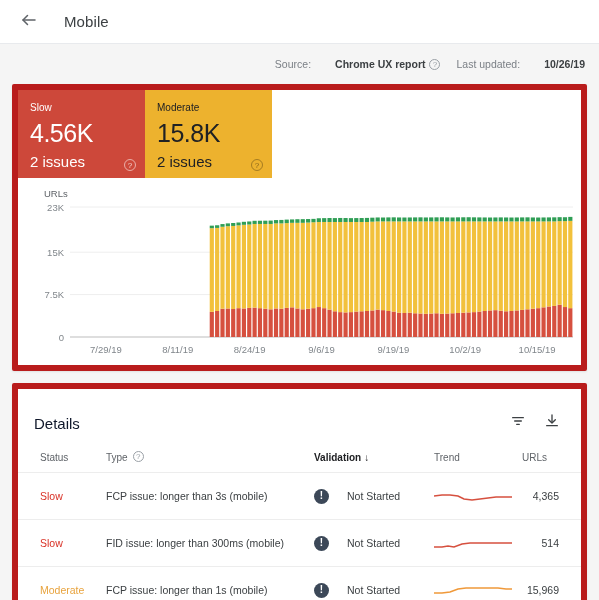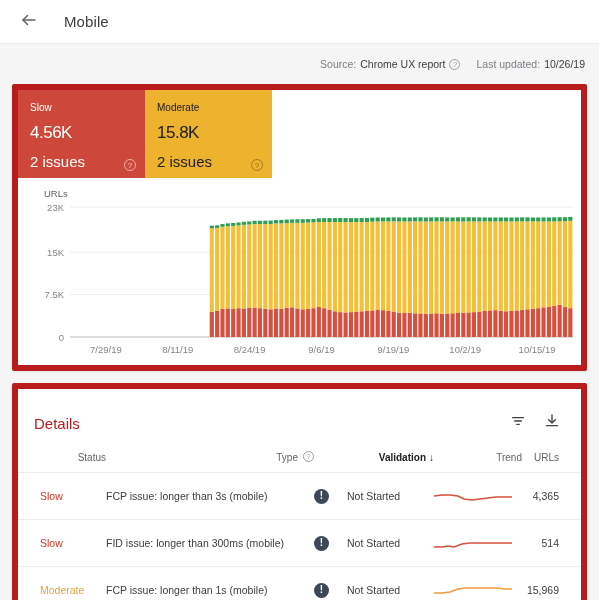--- a/index.html
+++ b/index.html
@@ -41,21 +41,21 @@
     display: flex;
     align-items: center;
     justify-content: flex-end;
     padding: 0 14px;
     font-size: 10.5px;
     color: #5f6368;
     gap: 16px;
   }
   .source-strip .seg { display: flex; align-items: center; gap: 4px; white-space: nowrap; }
   .source-strip .lbl { color: #7a7f85; }
-  .source-strip .val { color: #3c4043; font-weight: normal; }
+  .source-strip .val { color: #3c4043; font-weight: bold; margin-left: 20px; }
   .help-circle {
     display: inline-block;
     width: 11px; height: 11px;
     border: 1px solid #9aa0a6;
     border-radius: 50%;
     position: relative;
     cursor: pointer;
     vertical-align: middle;
   }
   .help-circle::after {
@@ -79,21 +79,21 @@
 
   .metric-row { display: flex; height: 88px; }
   .metric-card {
     width: 127px;
     padding: 11px 12px 0 12px;
     position: relative;
     color: #ffffff;
   }
   .metric-card .m-label { font-size: 10px; line-height: 13px; }
   .metric-card .m-value {
-    font-size: 17px;
+    font-size: 25px;
     line-height: 32px;
     margin-top: 3px;
     font-weight: normal;
     letter-spacing: -0.5px;
   }
   .metric-card .m-sub { font-size: 15px; margin-top: 4px; }
   .metric-card .m-help {
     position: absolute;
     right: 9px; bottom: 7px;
     width: 12px; height: 12px;
@@ -116,35 +116,35 @@
   .chart-axis-title { font-size: 9.5px; color: #5f6368; margin-left: 14px; margin-bottom: 2px; }
   .chart-svg { display: block; }
 
   
   .details-head {
     display: flex;
     align-items: center;
     padding: 16px 16px 0 16px;
     height: 52px;
   }
-  .details-title { font-size: 15px; color: #b91c1c; flex: 1 1 auto; }
+  .details-title { font-size: 15px; color: #0f172a; flex: 1 1 auto; }
   .head-icon {
     width: 26px; height: 26px;
     display: flex; align-items: center; justify-content: center;
     color: #3c4043;
     cursor: pointer;
     margin-left: 8px;
   }
 
   table.details-table { width: 100%; border-collapse: collapse; table-layout: fixed; }
   table.details-table th {
     font-size: 10px;
     font-weight: normal;
     color: #5f6368;
-    text-align: right;
+    text-align: left;
     padding: 10px 0 9px 0;
     border-bottom: 1px solid #ededed;
     white-space: nowrap;
   }
   table.details-table th.sorted { color: #202124; font-weight: bold; }
   table.details-table td {
     font-size: 10.5px;
     color: #3c4043;
     padding: 14px 0;
     border-bottom: 1px solid #ededed;

